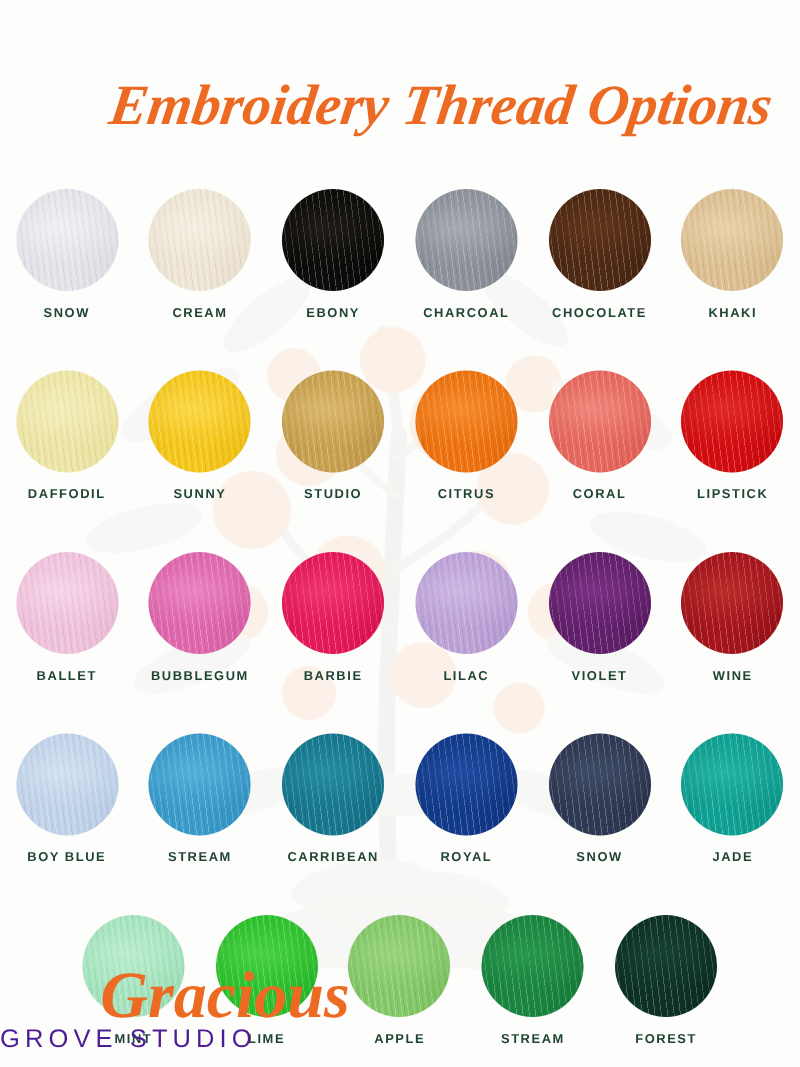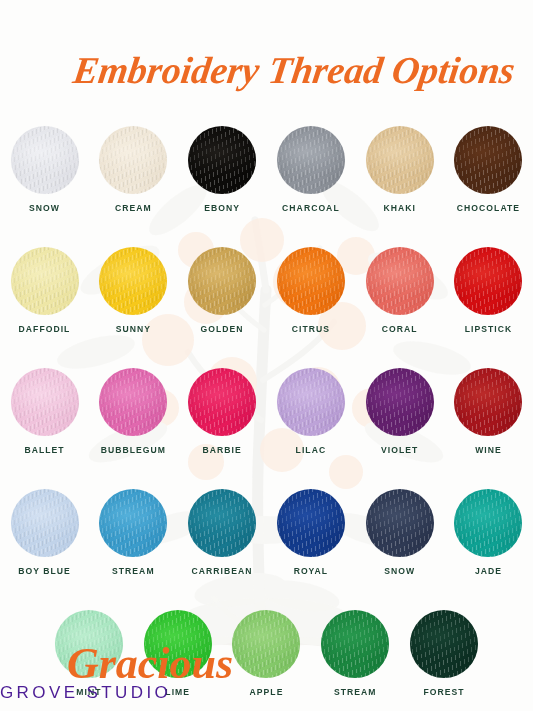--- a/index.html
+++ b/index.html
@@ -175,33 +175,33 @@
           <div class="label">EBONY</div>
         </div>
         <div class="cell">
           <div class="swatch" style="background: rgb(142, 147, 155);">
             <div class="thread" style="background: repeating-linear-gradient(83deg, rgba(255, 255, 255, 0.26) 0px, rgba(255, 255, 255, 0.26) 0.6px, rgba(255, 255, 255, 0) 0.6px, rgba(255, 255, 255, 0) 2px, rgba(0, 0, 0, 0.07) 2px, rgba(0, 0, 0, 0.07) 2.6px, rgba(0, 0, 0, 0) 2.6px, rgba(0, 0, 0, 0) 4.2px);"></div>
             <div class="sheen" style="background: radial-gradient(120% 58% at 42% 38%, rgba(182, 187, 194, 0.6) 0%, rgba(182, 187, 194, 0.2) 38%, rgba(255, 255, 255, 0) 66%), linear-gradient(104deg, rgba(109, 114, 121, 0.333) 0%, rgba(255, 255, 255, 0) 34%, rgba(255, 255, 255, 0) 62%, rgba(109, 114, 121, 0.4) 100%);"></div>
           </div>
           <div class="label">CHARCOAL</div>
         </div>
         <div class="cell">
+          <div class="swatch" style="background: rgb(79, 42, 21);">
+            <div class="thread" style="background: repeating-linear-gradient(83deg, rgba(255, 255, 255, 0.26) 0px, rgba(255, 255, 255, 0.26) 0.6px, rgba(255, 255, 255, 0) 0.6px, rgba(255, 255, 255, 0) 2px, rgba(0, 0, 0, 0.07) 2px, rgba(0, 0, 0, 0.07) 2.6px, rgba(0, 0, 0, 0) 2.6px, rgba(0, 0, 0, 0) 4.2px);"></div>
+            <div class="sheen" style="background: radial-gradient(120% 58% at 42% 38%, rgba(109, 60, 31, 0.6) 0%, rgba(109, 60, 31, 0.2) 38%, rgba(255, 255, 255, 0) 66%), linear-gradient(104deg, rgba(51, 26, 12, 0.333) 0%, rgba(255, 255, 255, 0) 34%, rgba(255, 255, 255, 0) 62%, rgba(51, 26, 12, 0.4) 100%);"></div>
+          </div>
+          <div class="label">CHOCOLATE</div>
+        </div>
+        <div class="cell">
           <div class="swatch" style="background: rgb(221, 193, 147);">
             <div class="thread" style="background: repeating-linear-gradient(83deg, rgba(255, 255, 255, 0.26) 0px, rgba(255, 255, 255, 0.26) 0.6px, rgba(255, 255, 255, 0) 0.6px, rgba(255, 255, 255, 0) 2px, rgba(0, 0, 0, 0.07) 2px, rgba(0, 0, 0, 0.07) 2.6px, rgba(0, 0, 0, 0) 2.6px, rgba(0, 0, 0, 0) 4.2px);"></div>
             <div class="sheen" style="background: radial-gradient(120% 58% at 42% 38%, rgba(240, 220, 184, 0.6) 0%, rgba(240, 220, 184, 0.2) 38%, rgba(255, 255, 255, 0) 66%), linear-gradient(104deg, rgba(201, 169, 115, 0.333) 0%, rgba(255, 255, 255, 0) 34%, rgba(255, 255, 255, 0) 62%, rgba(201, 169, 115, 0.4) 100%);"></div>
           </div>
           <div class="label">KHAKI</div>
         </div>
-        <div class="cell">
-          <div class="swatch" style="background: rgb(79, 42, 21);">
-            <div class="thread" style="background: repeating-linear-gradient(83deg, rgba(255, 255, 255, 0.26) 0px, rgba(255, 255, 255, 0.26) 0.6px, rgba(255, 255, 255, 0) 0.6px, rgba(255, 255, 255, 0) 2px, rgba(0, 0, 0, 0.07) 2px, rgba(0, 0, 0, 0.07) 2.6px, rgba(0, 0, 0, 0) 2.6px, rgba(0, 0, 0, 0) 4.2px);"></div>
-            <div class="sheen" style="background: radial-gradient(120% 58% at 42% 38%, rgba(109, 60, 31, 0.6) 0%, rgba(109, 60, 31, 0.2) 38%, rgba(255, 255, 255, 0) 66%), linear-gradient(104deg, rgba(51, 26, 12, 0.333) 0%, rgba(255, 255, 255, 0) 34%, rgba(255, 255, 255, 0) 62%, rgba(51, 26, 12, 0.4) 100%);"></div>
-          </div>
-          <div class="label">CHOCOLATE</div>
-        </div>
       </div>
       <div class="row-spacer"></div>
       <div class="row">
         <div class="cell">
           <div class="swatch" style="background: rgb(238, 230, 166);">
             <div class="thread" style="background: repeating-linear-gradient(83deg, rgba(255, 255, 255, 0.26) 0px, rgba(255, 255, 255, 0.26) 0.6px, rgba(255, 255, 255, 0) 0.6px, rgba(255, 255, 255, 0) 2px, rgba(0, 0, 0, 0.07) 2px, rgba(0, 0, 0, 0.07) 2.6px, rgba(0, 0, 0, 0) 2.6px, rgba(0, 0, 0, 0) 4.2px);"></div>
             <div class="sheen" style="background: radial-gradient(120% 58% at 42% 38%, rgba(248, 243, 200, 0.6) 0%, rgba(248, 243, 200, 0.2) 38%, rgba(255, 255, 255, 0) 66%), linear-gradient(104deg, rgba(222, 214, 140, 0.333) 0%, rgba(255, 255, 255, 0) 34%, rgba(255, 255, 255, 0) 62%, rgba(222, 214, 140, 0.4) 100%);"></div>
           </div>
           <div class="label">DAFFODIL</div>
         </div>
@@ -210,21 +210,21 @@
             <div class="thread" style="background: repeating-linear-gradient(83deg, rgba(255, 255, 255, 0.26) 0px, rgba(255, 255, 255, 0.26) 0.6px, rgba(255, 255, 255, 0) 0.6px, rgba(255, 255, 255, 0) 2px, rgba(0, 0, 0, 0.07) 2px, rgba(0, 0, 0, 0.07) 2.6px, rgba(0, 0, 0, 0) 2.6px, rgba(0, 0, 0, 0) 4.2px);"></div>
             <div class="sheen" style="background: radial-gradient(120% 58% at 42% 38%, rgba(255, 226, 104, 0.6) 0%, rgba(255, 226, 104, 0.2) 38%, rgba(255, 255, 255, 0) 66%), linear-gradient(104deg, rgba(224, 174, 6, 0.333) 0%, rgba(255, 255, 255, 0) 34%, rgba(255, 255, 255, 0) 62%, rgba(224, 174, 6, 0.4) 100%);"></div>
           </div>
           <div class="label">SUNNY</div>
         </div>
         <div class="cell">
           <div class="swatch" style="background: rgb(201, 162, 81);">
             <div class="thread" style="background: repeating-linear-gradient(83deg, rgba(255, 255, 255, 0.26) 0px, rgba(255, 255, 255, 0.26) 0.6px, rgba(255, 255, 255, 0) 0.6px, rgba(255, 255, 255, 0) 2px, rgba(0, 0, 0, 0.07) 2px, rgba(0, 0, 0, 0.07) 2.6px, rgba(0, 0, 0, 0) 2.6px, rgba(0, 0, 0, 0) 4.2px);"></div>
             <div class="sheen" style="background: radial-gradient(120% 58% at 42% 38%, rgba(230, 198, 127, 0.6) 0%, rgba(230, 198, 127, 0.2) 38%, rgba(255, 255, 255, 0) 66%), linear-gradient(104deg, rgba(165, 127, 51, 0.333) 0%, rgba(255, 255, 255, 0) 34%, rgba(255, 255, 255, 0) 62%, rgba(165, 127, 51, 0.4) 100%);"></div>
           </div>
-          <div class="label">GOLDEN</div>
+          <div class="label">STUDIO</div>
         </div>
         <div class="cell">
           <div class="swatch" style="background: rgb(239, 115, 16);">
             <div class="thread" style="background: repeating-linear-gradient(83deg, rgba(255, 255, 255, 0.26) 0px, rgba(255, 255, 255, 0.26) 0.6px, rgba(255, 255, 255, 0) 0.6px, rgba(255, 255, 255, 0) 2px, rgba(0, 0, 0, 0.07) 2px, rgba(0, 0, 0, 0.07) 2.6px, rgba(0, 0, 0, 0) 2.6px, rgba(0, 0, 0, 0) 4.2px);"></div>
             <div class="sheen" style="background: radial-gradient(120% 58% at 42% 38%, rgba(251, 156, 61, 0.6) 0%, rgba(251, 156, 61, 0.2) 38%, rgba(255, 255, 255, 0) 66%), linear-gradient(104deg, rgba(210, 91, 4, 0.333) 0%, rgba(255, 255, 255, 0) 34%, rgba(255, 255, 255, 0) 62%, rgba(210, 91, 4, 0.4) 100%);"></div>
           </div>
           <div class="label">CITRUS</div>
         </div>
         <div class="cell">
           <div class="swatch" style="background: rgb(230, 104, 94);">

